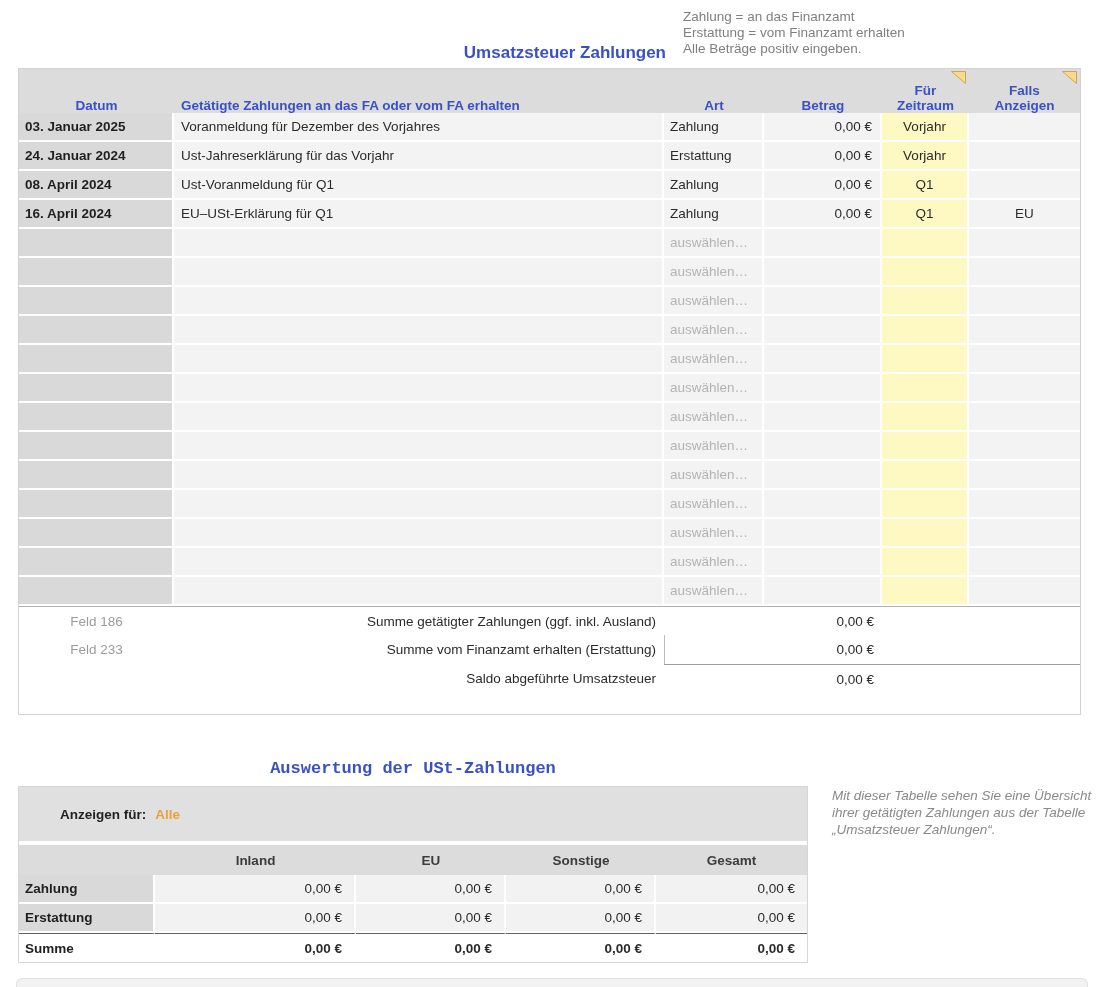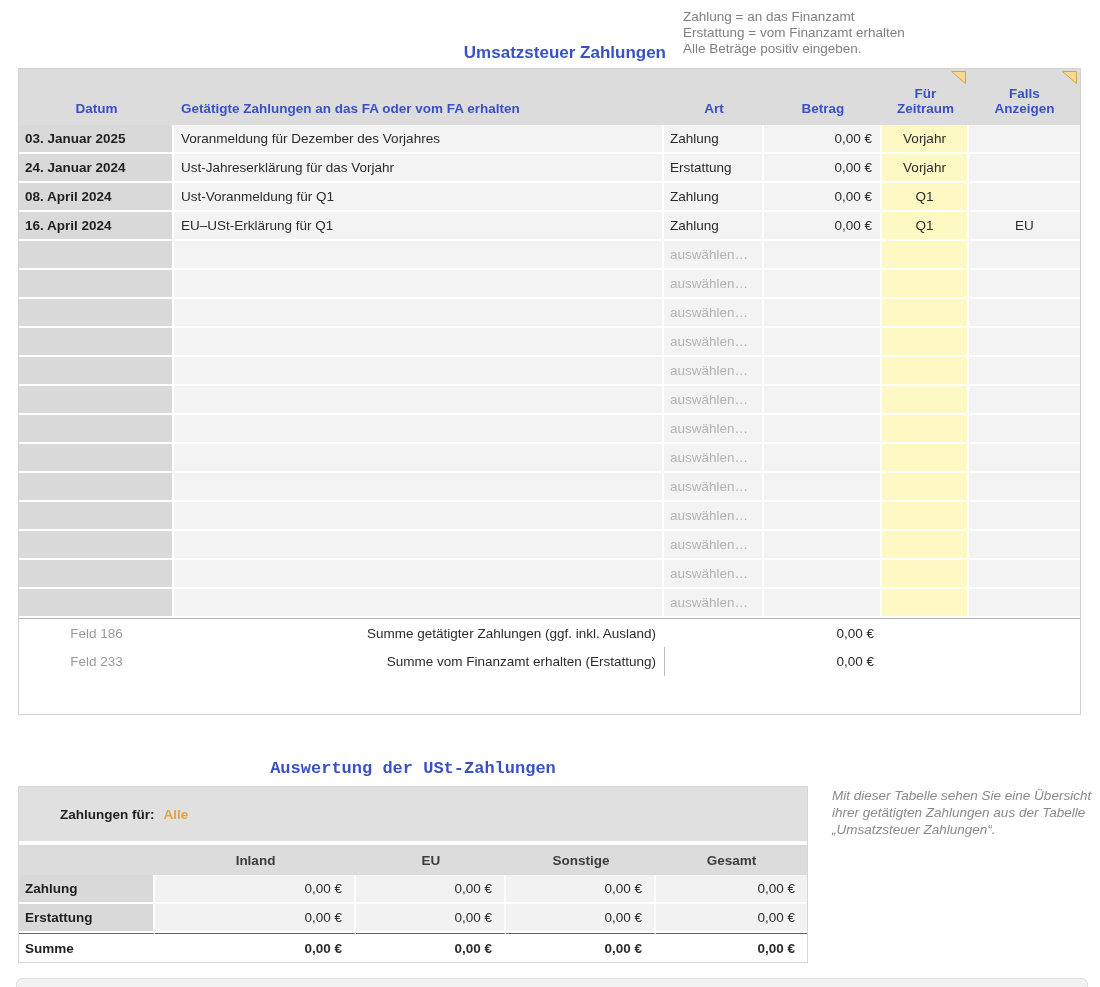--- a/index.html
+++ b/index.html
@@ -18,22 +18,22 @@
 
   
   .t1-wrap {
     position:absolute; left:18px; top:68px; width:1063px; height:647px;
     border:1px solid #d2d2d2; box-sizing:border-box; background:#fff;
   }
   table { border-collapse:separate; border-spacing:0; table-layout:fixed; width:100%; }
   td, th { box-sizing:border-box; overflow:hidden; white-space:nowrap; vertical-align:middle; font-weight:normal; }
 
   .t1 thead th {
-    height:56px; background:#dcdcdc; color:#3a51c6; font-weight:bold;
-    vertical-align:bottom; padding-bottom:9px; position:relative;
+    height:44px; background:#dcdcdc; color:#3a51c6; font-weight:bold;
+    vertical-align:bottom; position:relative;
   }
   .t1 th.h-datum { text-align:center; }
   .t1 th.h-desc  { text-align:left; padding-left:7px;margin-top:32px; }
   .t1 th.h-art, .t1 th.h-betrag, .t1 th.h-zeit, .t1 th.h-ausland { text-align:center; }
   .two-line-text { white-space:pre-line; line-height:15px; display:inline-block; }
   .marker { position:absolute; top:2px; right:3px; width:15px; height:13px; }
 
   .t1 tbody td { height:29px; border-bottom:2px solid #fff; border-right:2px solid #fff; }
   .t1 tbody td:last-child { border-right:none; }
   .cell-datum   { background:#d9d9d9; font-weight:bold; color:#1f1f1f; padding-left:6px; }
@@ -276,32 +276,40 @@
           <td></td>
         </tr>
         <tr class="sum sum-2">
           <td class="s-feld">Feld 233</td>
           <td class="s-label">Summe vom Finanzamt erhalten (Erstattung)</td>
           <td class="v-edge"></td>
           <td class="s-value">0,00 €</td>
           <td></td>
           <td></td>
         </tr>
+        <tr class="sum sum-saldo">
+          <td class="s-feld"></td>
+          <td class="s-label">Saldo abgeführte Umsatzsteuer</td>
+          <td class="lined"></td>
+          <td class="s-value lined">0,00 €</td>
+          <td class="lined"></td>
+          <td class="lined"></td>
+        </tr>
         <tr class="filler">
             <td colspan="6"></td>
           </tr>
       </tbody>
     </table>
   </div>
 
   <div class="t2-title">Auswertung der USt-Zahlungen</div>
 
   <div class="t2-wrap">
     <div class="filter-band">
-      <span class="filter-label">Zahlungen für:</span>
+      <span class="filter-label">Anzeigen für:</span>
       <span class="filter-value">Alle</span>
     </div>
     <table class="t2">
       <colgroup>
         <col style="width:136px">
           <col style="width:201px">
           <col style="width:150px">
         <col style="width:150px">
           <col style="width:151px">
       </colgroup>

